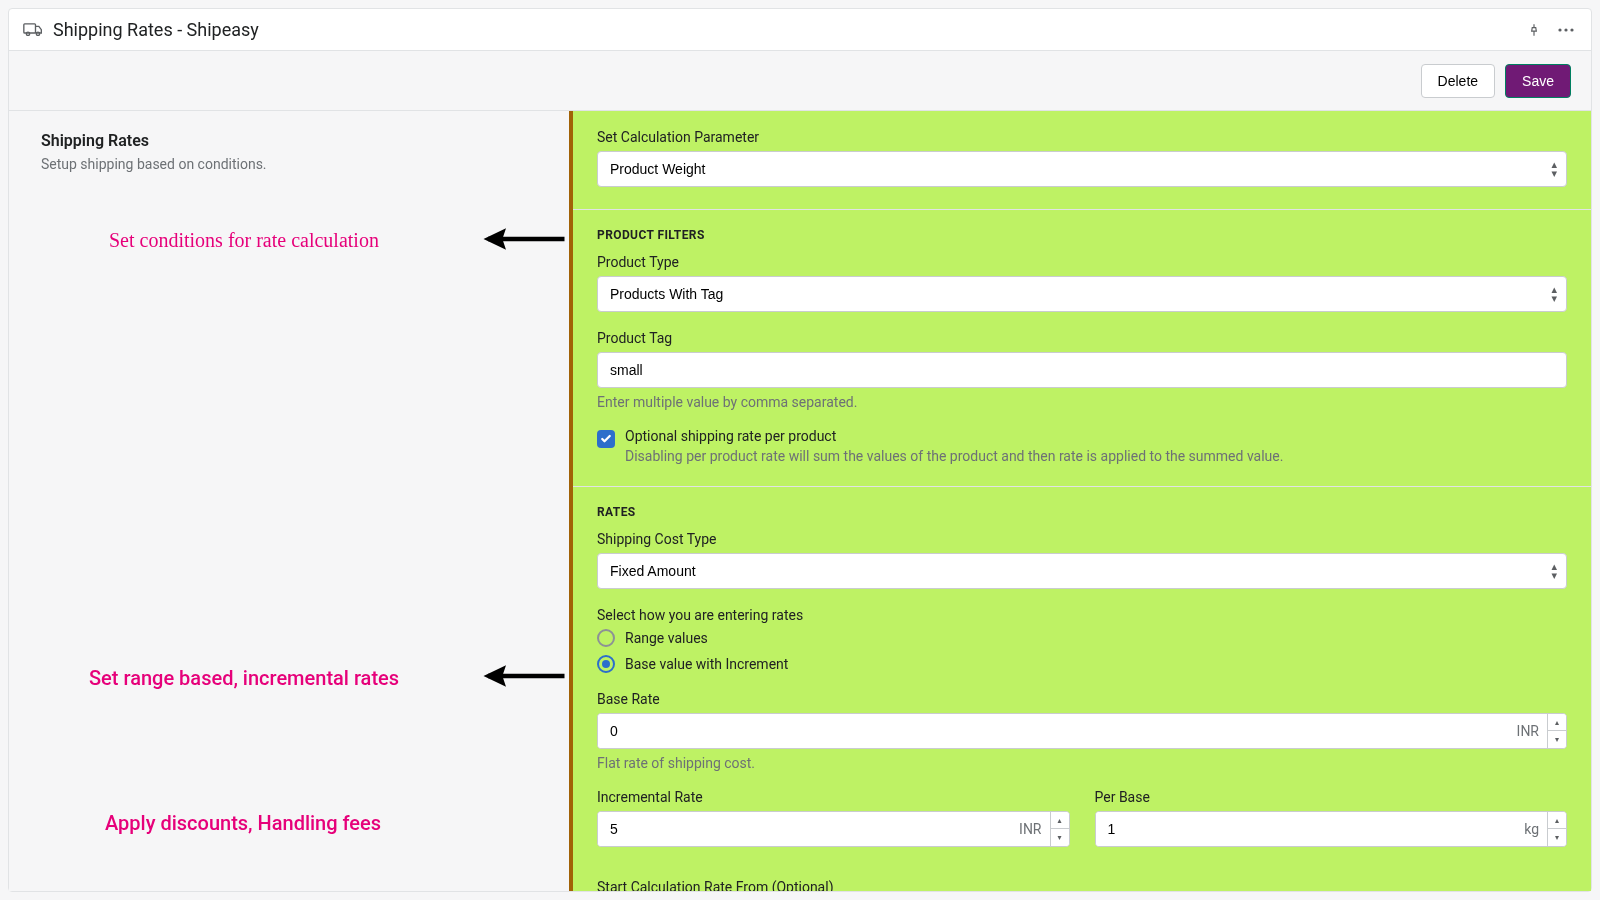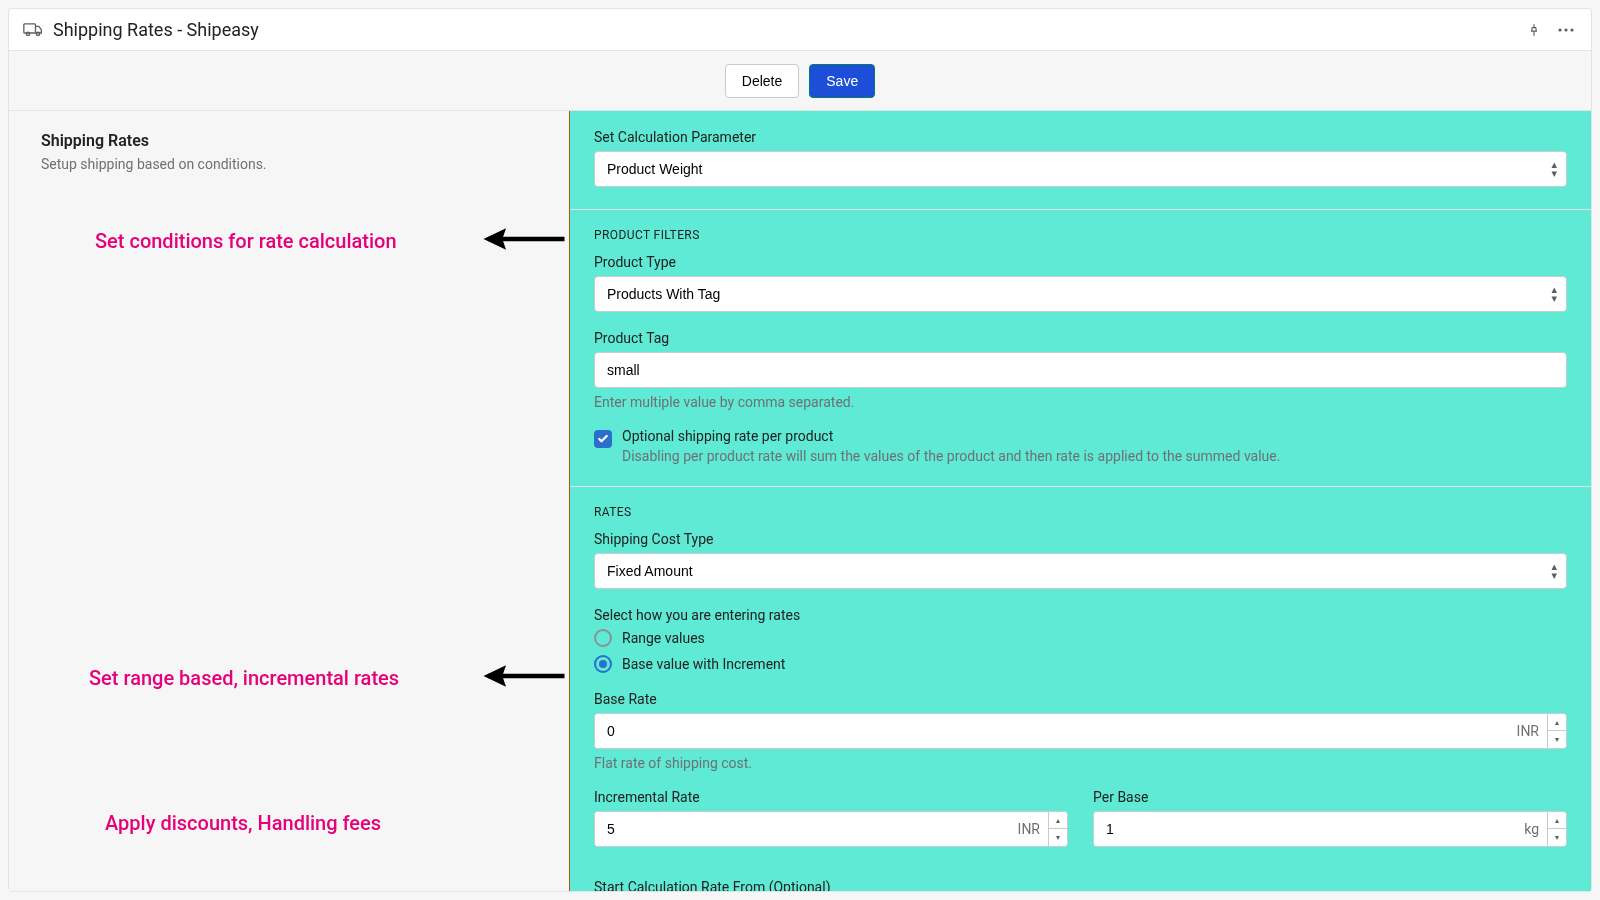--- a/index.html
+++ b/index.html
@@ -32,38 +32,38 @@
   .titlebar .title { font-size: 18px; color: #202223; }
   .titlebar .spacer { flex: 1; }
   .titlebar .icon-btn {
     width: 22px; height: 22px;
     display: inline-flex; align-items: center; justify-content: center;
     color: #5c5f62; cursor: pointer; border-radius: 4px;
   }
   .truck-icon { width: 20px; height: 14px; color: #5c5f62; }
   .actionbar {
     display: flex;
-    justify-content: center;
+    justify-content: flex-end;
     align-items: center;
     padding: 12px 20px;
     gap: 10px;
     border-bottom: 1px solid #e1e3e5;
     height: 60px;
     background: #f6f6f7;
   }
   .btn {
     padding: 8px 16px;
     border-radius: 4px;
     font-size: 14px;
     cursor: pointer;
     border: 1px solid #c9cccf;
     background: #fff;
   }
   .btn-primary {
-    background: #1d4ed8;
+    background: #701a75;
     border-color: #008060;
     color: #fff;
   }
   .content {
     flex: 1;
     display: flex;
     overflow: hidden;
     background: #f6f6f7;
     justify-content: flex-end;
   }
@@ -88,30 +88,30 @@
     font-weight: 500;
     white-space: nowrap;
   }
   .arrow {
     position: absolute;
     width: 90px;
     height: 40px;
   }
   .right-col {
     flex: 1;
-    background: #5eead4;
-    border-left: 1px solid #a16207;
+    background: #bef264;
+    border-left: 4px solid #a16207;
     overflow-y: auto;
     padding: 0;
   }
   .section { padding: 18px 24px 22px 24px; }
   .section.border-bottom { border-bottom: 1px solid #e1e3e5; }
   .section-header {
     font-size: 12px;
-    font-weight: 400;
+    font-weight: 700;
     letter-spacing: 0.4px;
     color: #202223;
     margin-bottom: 12px;
   }
   .field { margin-bottom: 18px; }
   .field:last-child { margin-bottom: 0; }
   .field-label {
     display: block;
     font-size: 14px;
     color: #202223;
@@ -268,21 +268,21 @@
   <div class="actionbar">
     <button class="btn">Delete</button>
     <button class="btn btn-primary">Save</button>
   </div>
 
   <div class="content">
     <div class="left-col">
       <h2>Shipping Rates</h2>
       <div class="subtitle">Setup shipping based on conditions.</div>
 
-      <div class="annot" style="top:118px; left:86px;">Set conditions for rate calculation</div>
+      <div class="annot" style="top:118px; left:100px;font-family:Liberation Serif, serif;">Set conditions for rate calculation</div>
       <svg class="arrow" style="top:108px; left:470px;" viewBox="0 0 100 40">
         <path d="M95 20 L10 20" stroke="#000" stroke-width="5" fill="none"></path>
         <path d="M5 20 L30 8 L26 20 L30 32 Z" fill="#000"></path>
       </svg>
 
       <div class="annot" style="top:555px; left:80px;">Set range based, incremental rates</div>
       <svg class="arrow" style="top:545px; left:470px;" viewBox="0 0 100 40">
         <path d="M95 20 L10 20" stroke="#000" stroke-width="5" fill="none"></path>
         <path d="M5 20 L30 8 L26 20 L30 32 Z" fill="#000"></path>
       </svg>

